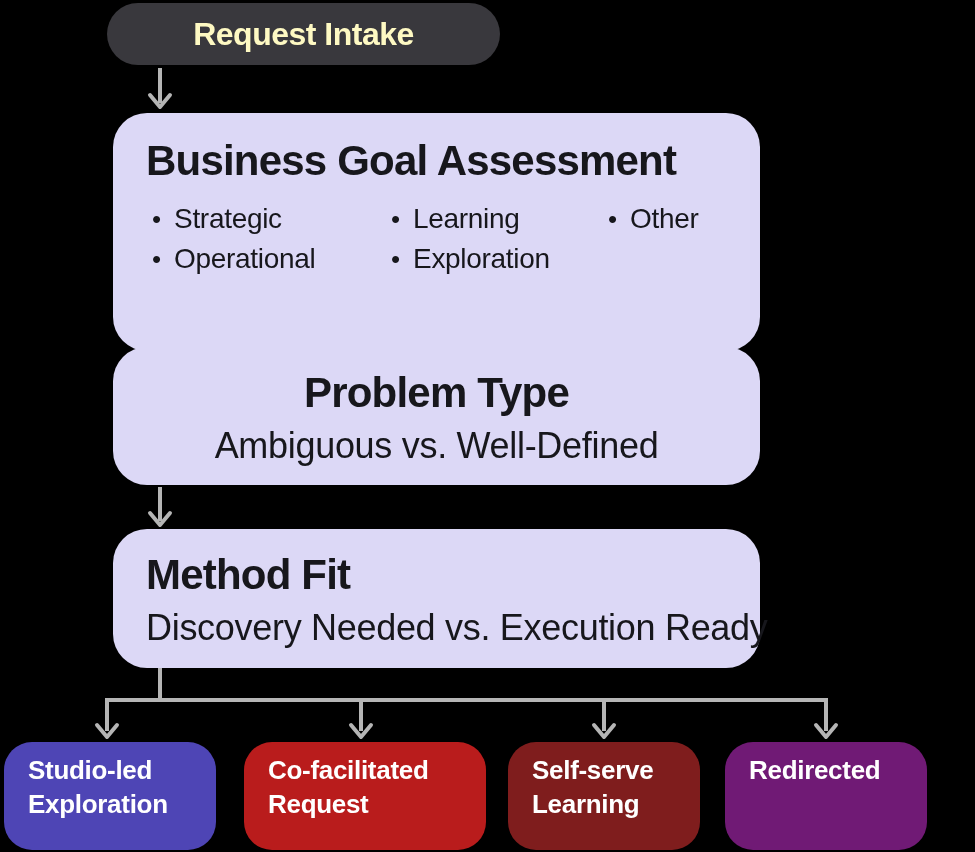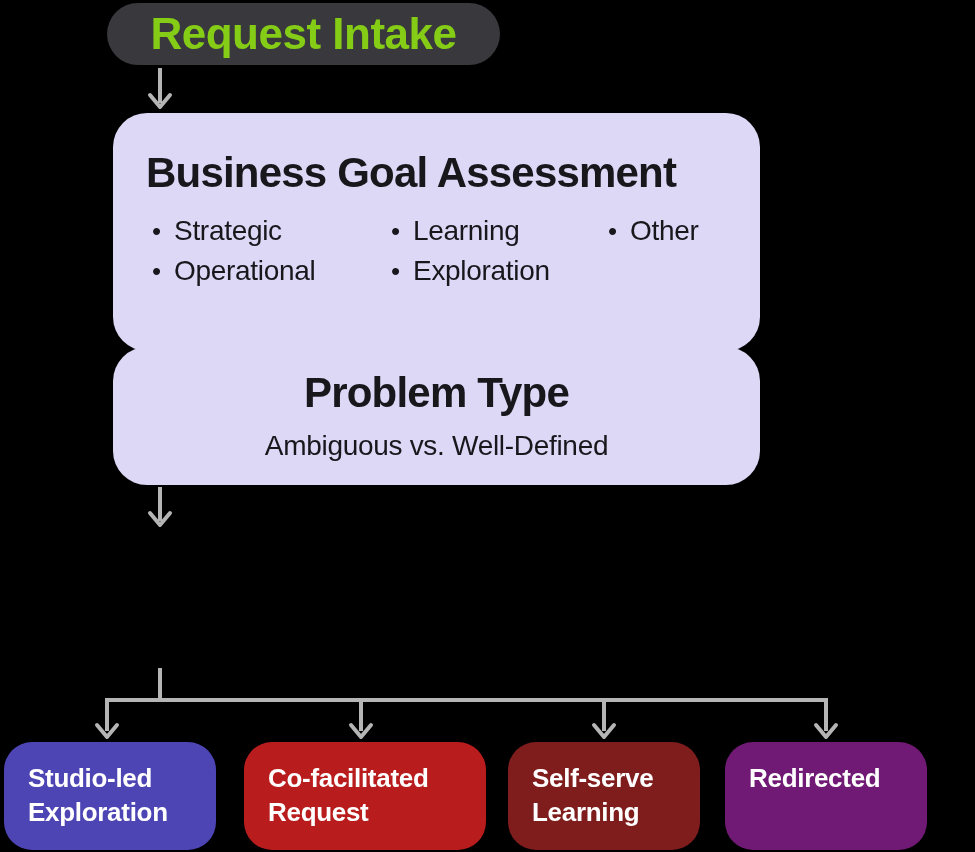--- a/index.html
+++ b/index.html
@@ -29,22 +29,22 @@
     top: 3px;
     width: 393px;
     height: 62px;
     background: #39383d;
     border-radius: 999px;
     display: flex;
     align-items: center;
     justify-content: center;
   }
   .pill .pill-label {
-    color: #84cc16;
-    font-size: 44px;
+    color: #fef9c3;
+    font-size: 32px;
     font-weight: 600;
     letter-spacing: -0.5px;
     white-space: nowrap;
   }
 
   
   .card {
     position: absolute;
     left: 113px;
     width: 647px;
@@ -58,27 +58,27 @@
     margin: 0;
     font-size: 42px;
     line-height: 48px;
     font-weight: 700;
     letter-spacing: -0.8px;
     color: #17171c;
     white-space: nowrap;
   }
   .card .subtitle {
     margin-top: 12px;
-    font-size: 28px;
+    font-size: 36px;
     line-height: 34px;
     font-weight: 500;
     letter-spacing: -0.3px;
     white-space: nowrap;
   }
-  #card-assessment { top: 113px; height: 238px; padding-top: 36px; }
+  #card-assessment { top: 113px; height: 238px; padding-top: 24px; }
   #card-problem    { top: 347px; height: 138px; text-align: center; }
   #card-method     { top: 529px; height: 139px; }
 
   
   .bullets {
     display: flex;
     margin: 14px 0 0 6px;
   }
   .bullet-col { display: flex; flex-direction: column; }
   .bullet-col.c1 { width: 239px; }
@@ -99,21 +99,21 @@
     font-size: 26px;
   }
 
   
   .leaf {
     position: absolute;
     top: 742px;
     height: 108px;
     border-radius: 28px;
     box-sizing: border-box;
-    padding: 19px 24px 0 24px;
+    padding: 11px 24px 0 24px;
     color: #ffffff;
   }
   .leaf .leaf-line {
     font-size: 26px;
     line-height: 34px;
     font-weight: 700;
     letter-spacing: -0.3px;
     white-space: nowrap;
   }
   #leaf-studio    { left: 4px;   width: 212px; background: #4e45b5; }
@@ -187,20 +187,24 @@
         </div>
       </div>
     </div>
   </section>
 
   <section class="card" id="card-problem">
     <h2>Problem Type</h2>
     <div class="subtitle">Ambiguous vs. Well-Defined</div>
   </section>
 
+  <section class="card" id="card-method">
+    <h2>Method Fit</h2>
+    <div class="subtitle">Discovery Needed vs. Execution Ready</div>
+  </section>
 
   <div class="leaf" id="leaf-studio">
     <div class="leaf-line">Studio-led</div>
     <div class="leaf-line">Exploration</div>
   </div>
   <div class="leaf" id="leaf-workshop">
     <div class="leaf-line">Co-facilitated</div>
     <div class="leaf-line">Request</div>
   </div>
   <div class="leaf" id="leaf-toolkit">

